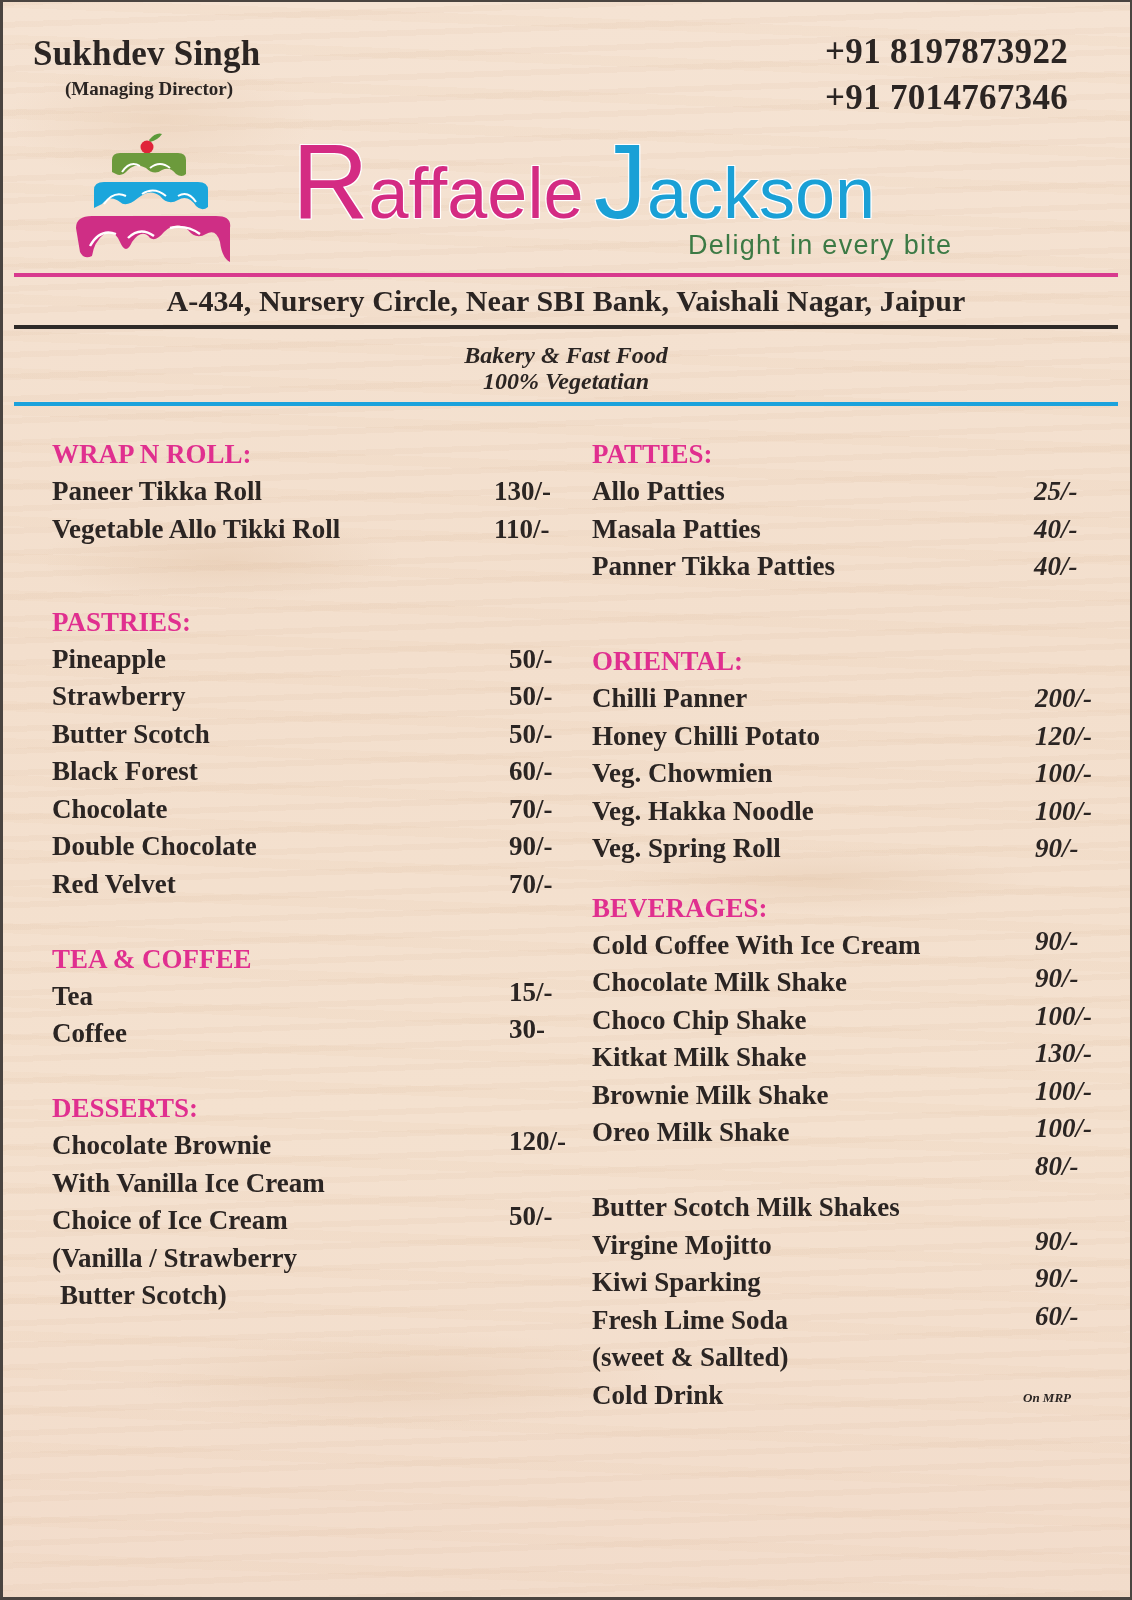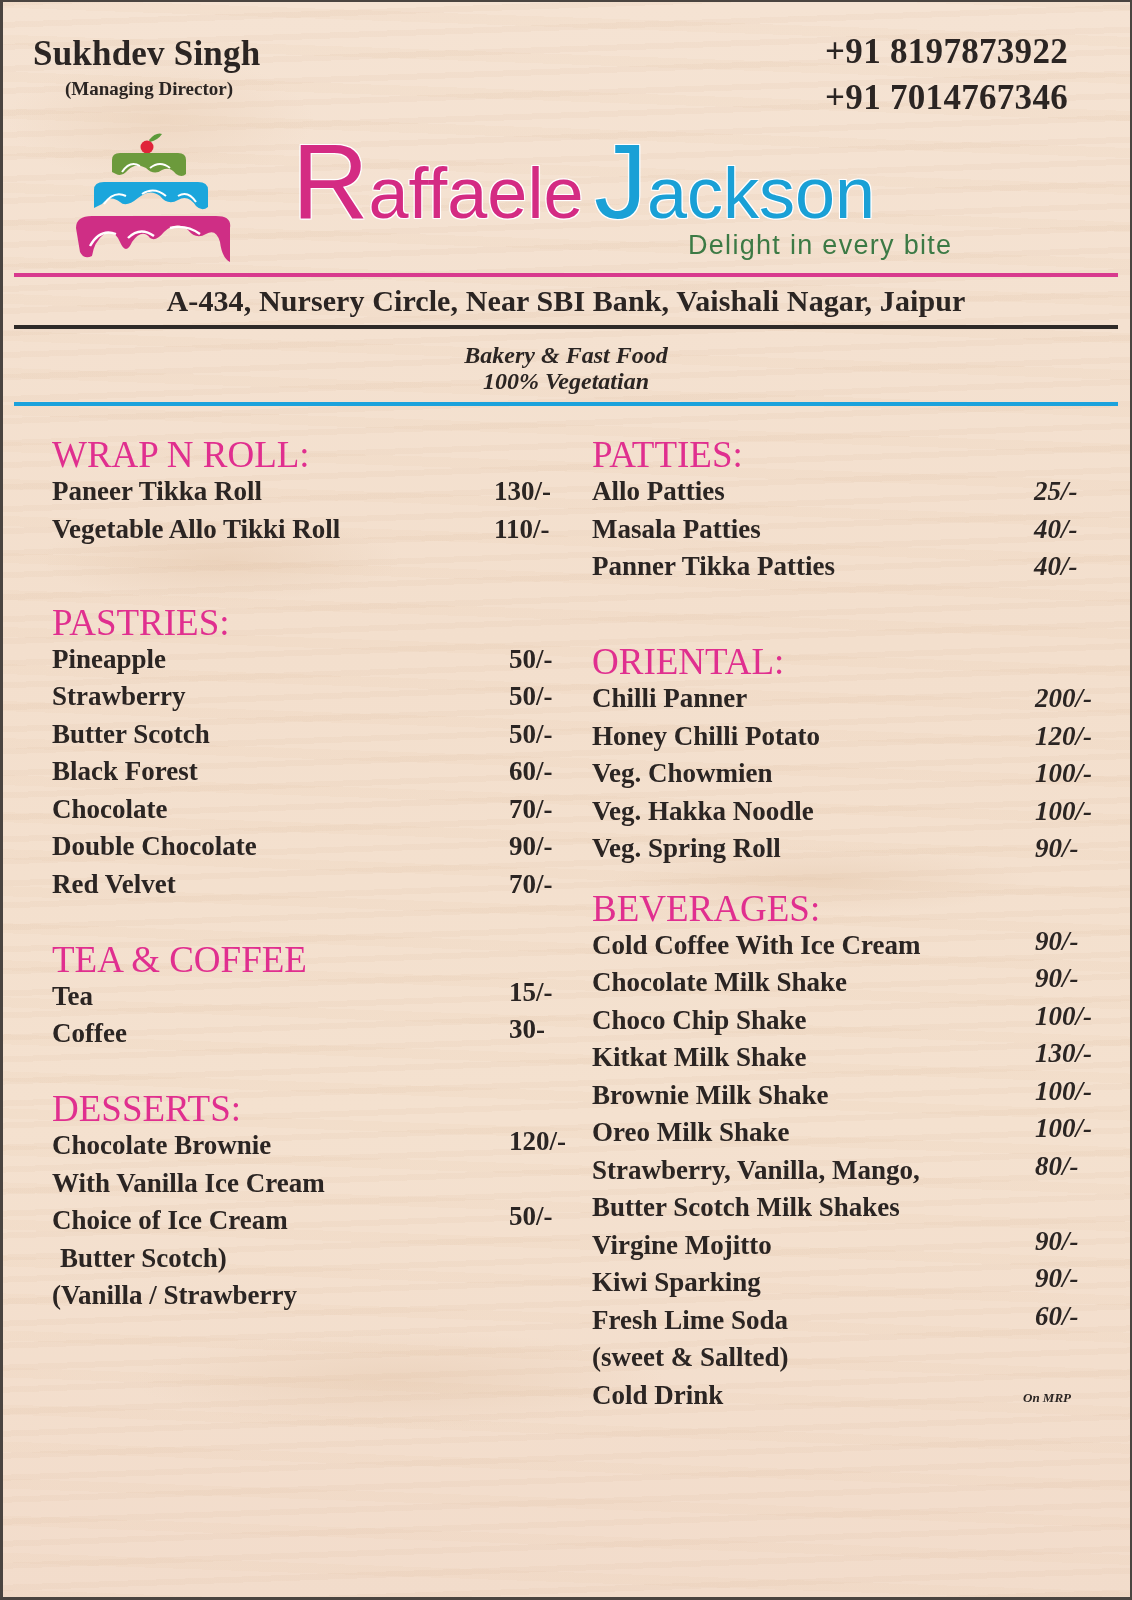--- a/index.html
+++ b/index.html
@@ -43,21 +43,21 @@
 
   .address { left: 0; right: 0; top: 284px; text-align: center; font-size: 30px; font-weight: bold; letter-spacing: 0.1px; }
   .sub { left: 0; right: 0; text-align: center; font-size: 24px; font-weight: bold; font-style: italic; }
   .sub1 { top: 342px; }
   .sub2 { top: 368px; }
 
   .col { position: absolute; width: 520px; }
   .col-left { left: 52px; top: 436px; width: 520px; }
   .col-right { left: 592px; top: 436px; width: 520px; }
 
-  .section-title { color: #e02f8f; font-size: 37px; font-weight: normal; line-height: 37px; height: 37px; }
+  .section-title { color: #e02f8f; font-size: 27px; font-weight: bold; line-height: 37px; height: 37px; }
   .row { position: relative; font-size: 27px; font-weight: bold; line-height: 37.5px; height: 37.5px; white-space: nowrap; }
   .row .price { position: absolute; top: 0; }
   .col-left .row .price { left: 442px; }
   .col-right .row .price { left: 443px; font-style: italic; }
   .price-small { font-size: 13px !important; top: 2px !important; left: 431px !important; }
   .gap { height: 37.5px; }
 </style>
 </head>
 <body>
 
@@ -115,22 +115,22 @@
 
   <div class="section-title">TEA &amp; COFFEE</div>
   <div class="row"><span>Tea</span><span class="price" style="left:457px;top:-4px">15/-</span></div>
   <div class="row"><span>Coffee</span><span class="price" style="left:457px;top:-4px">30-</span></div>
   <div class="gap"></div>
 
   <div class="section-title">DESSERTS:</div>
   <div class="row"><span>Chocolate Brownie</span><span class="price" style="left:457px;top:-4px">120/-</span></div>
   <div class="row"><span>With Vanilla Ice Cream</span></div>
   <div class="row"><span>Choice of Ice Cream</span><span class="price" style="left:457px;top:-4px">50/-</span></div>
+  <div class="row"><span>(Vanilla / Strawberry</span></div>
   <div class="row" style="padding-left:8px"><span> Butter Scotch)</span></div>
-  <div class="row"><span>(Vanilla / Strawberry</span></div>
 </div>
 
 <div class="col col-right">
   <div class="section-title">PATTIES:</div>
   <div class="row"><span>Allo Patties</span><span class="price" style="left:442px">25/-</span></div>
   <div class="row"><span>Masala Patties</span><span class="price" style="left:442px">40/-</span></div>
   <div class="row"><span>Panner Tikka Patties</span><span class="price" style="left:442px">40/-</span></div>
   <div class="gap"></div>
     <div class="gap" style="height:20px"></div>
 
@@ -142,20 +142,20 @@
   <div class="row"><span>Veg. Spring Roll</span><span class="price">90/-</span></div>
   <div class="gap" style="height:22px"></div>
 
   <div class="section-title">BEVERAGES:</div>
   <div class="row"><span>Cold Coffee With Ice Cream</span><span class="price" style="top:-4px">90/-</span></div>
   <div class="row"><span>Chocolate Milk Shake</span><span class="price" style="top:-4px">90/-</span></div>
   <div class="row"><span>Choco Chip Shake</span><span class="price" style="top:-4px">100/-</span></div>
   <div class="row"><span>Kitkat Milk Shake</span><span class="price" style="top:-4px">130/-</span></div>
   <div class="row"><span>Brownie Milk Shake</span><span class="price" style="top:-4px">100/-</span></div>
   <div class="row"><span>Oreo Milk Shake</span><span class="price" style="top:-4px">100/-</span></div>
-  <div class="row"><span>Strawberry, Vanilla, Mango,</span><span class="price" style="top:-4px">80/-</span></div>
+  <div class="row"><span class="price" style="top:-4px">80/-</span></div>
   <div class="row"><span>Butter Scotch Milk Shakes</span></div>
   <div class="row"><span>Virgine Mojitto</span><span class="price" style="top:-4px">90/-</span></div>
   <div class="row"><span>Kiwi Sparking</span><span class="price" style="top:-4px">90/-</span></div>
   <div class="row"><span>Fresh Lime Soda</span><span class="price" style="top:-4px">60/-</span></div>
   <div class="row"><span>(sweet &amp; Sallted)</span></div>
   <div class="row"><span>Cold Drink</span><span class="price price-small">On MRP</span></div>
 </div>
 
 </body></html>

